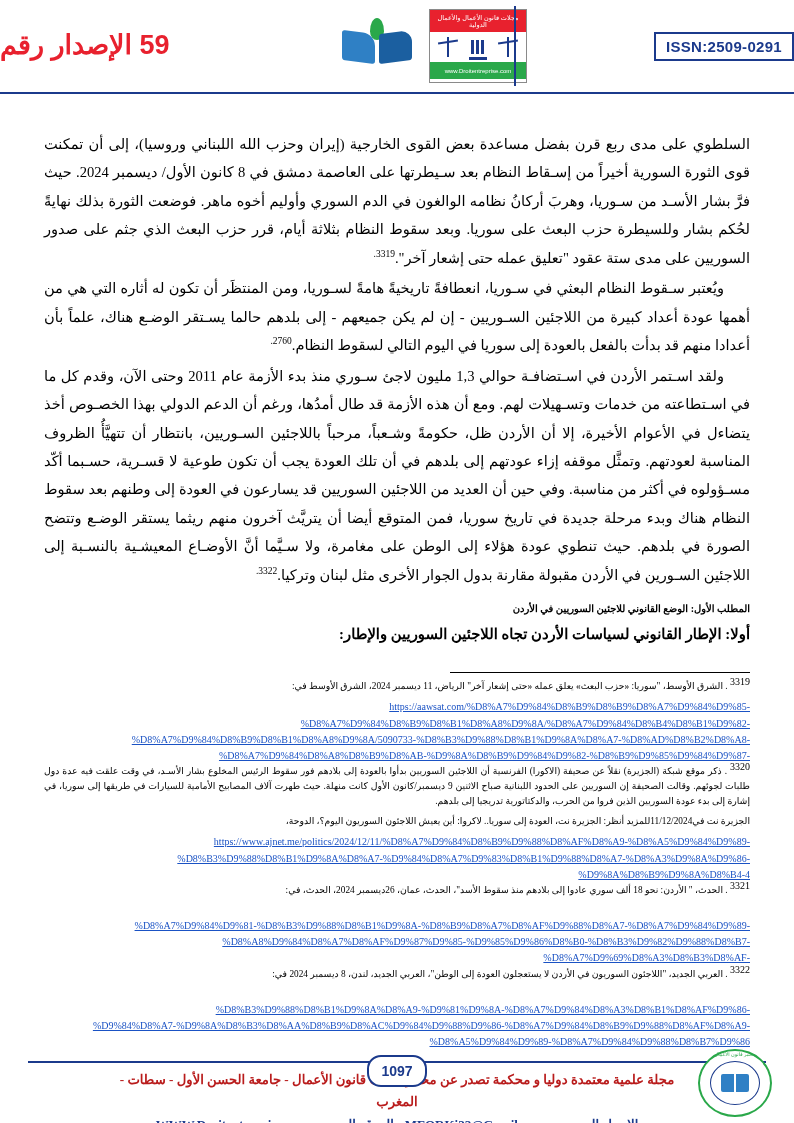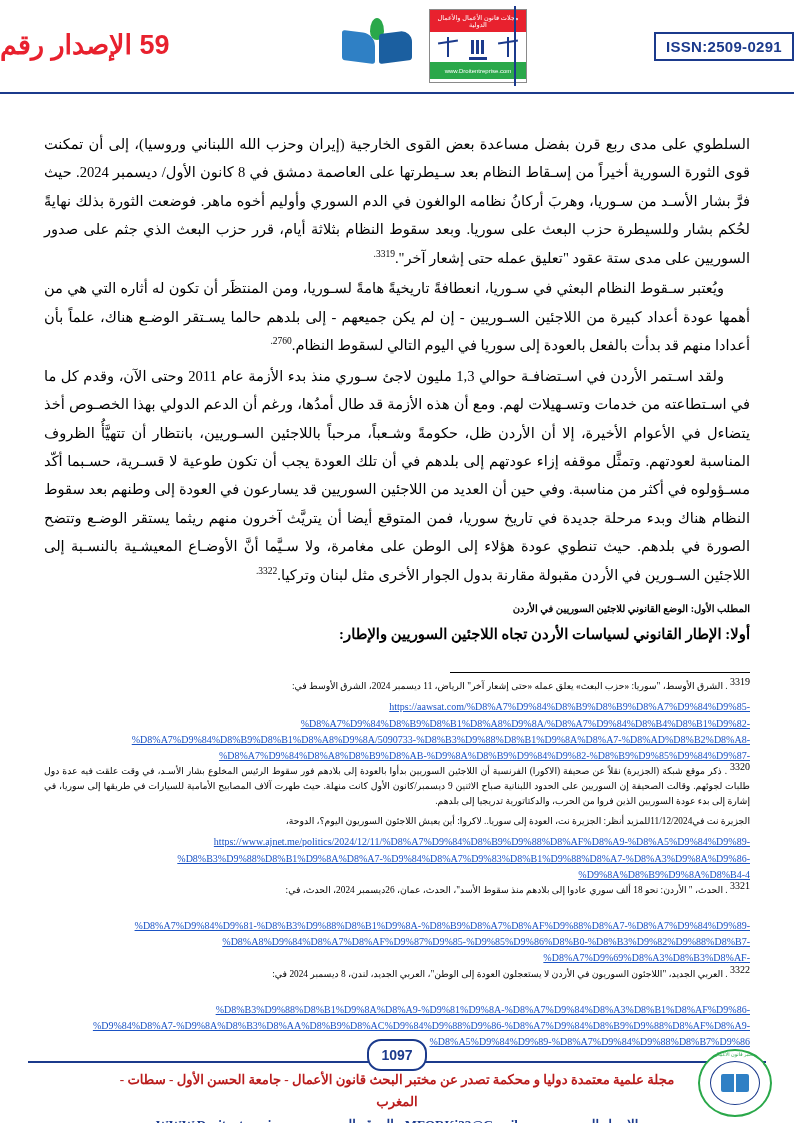--- a/index.html
+++ b/index.html
@@ -277,21 +277,21 @@
   .footer-rule {
     position: absolute;
     top: 34px;
     left: 28px;
     right: 28px;
     height: 2px;
     background: #1b3a8c;
   }
   .page-badge {
     position: absolute;
-    top: 12px;
+    top: 28px;
     left: 50%;
     transform: translateX(-50%);
     width: 56px;
     height: 28px;
     border: 2px solid #1b3a8c;
     border-radius: 14px;
     background: #ffffff;
     color: #1b3a8c;
     font-family: "Liberation Sans", sans-serif;
     font-weight: bold;

